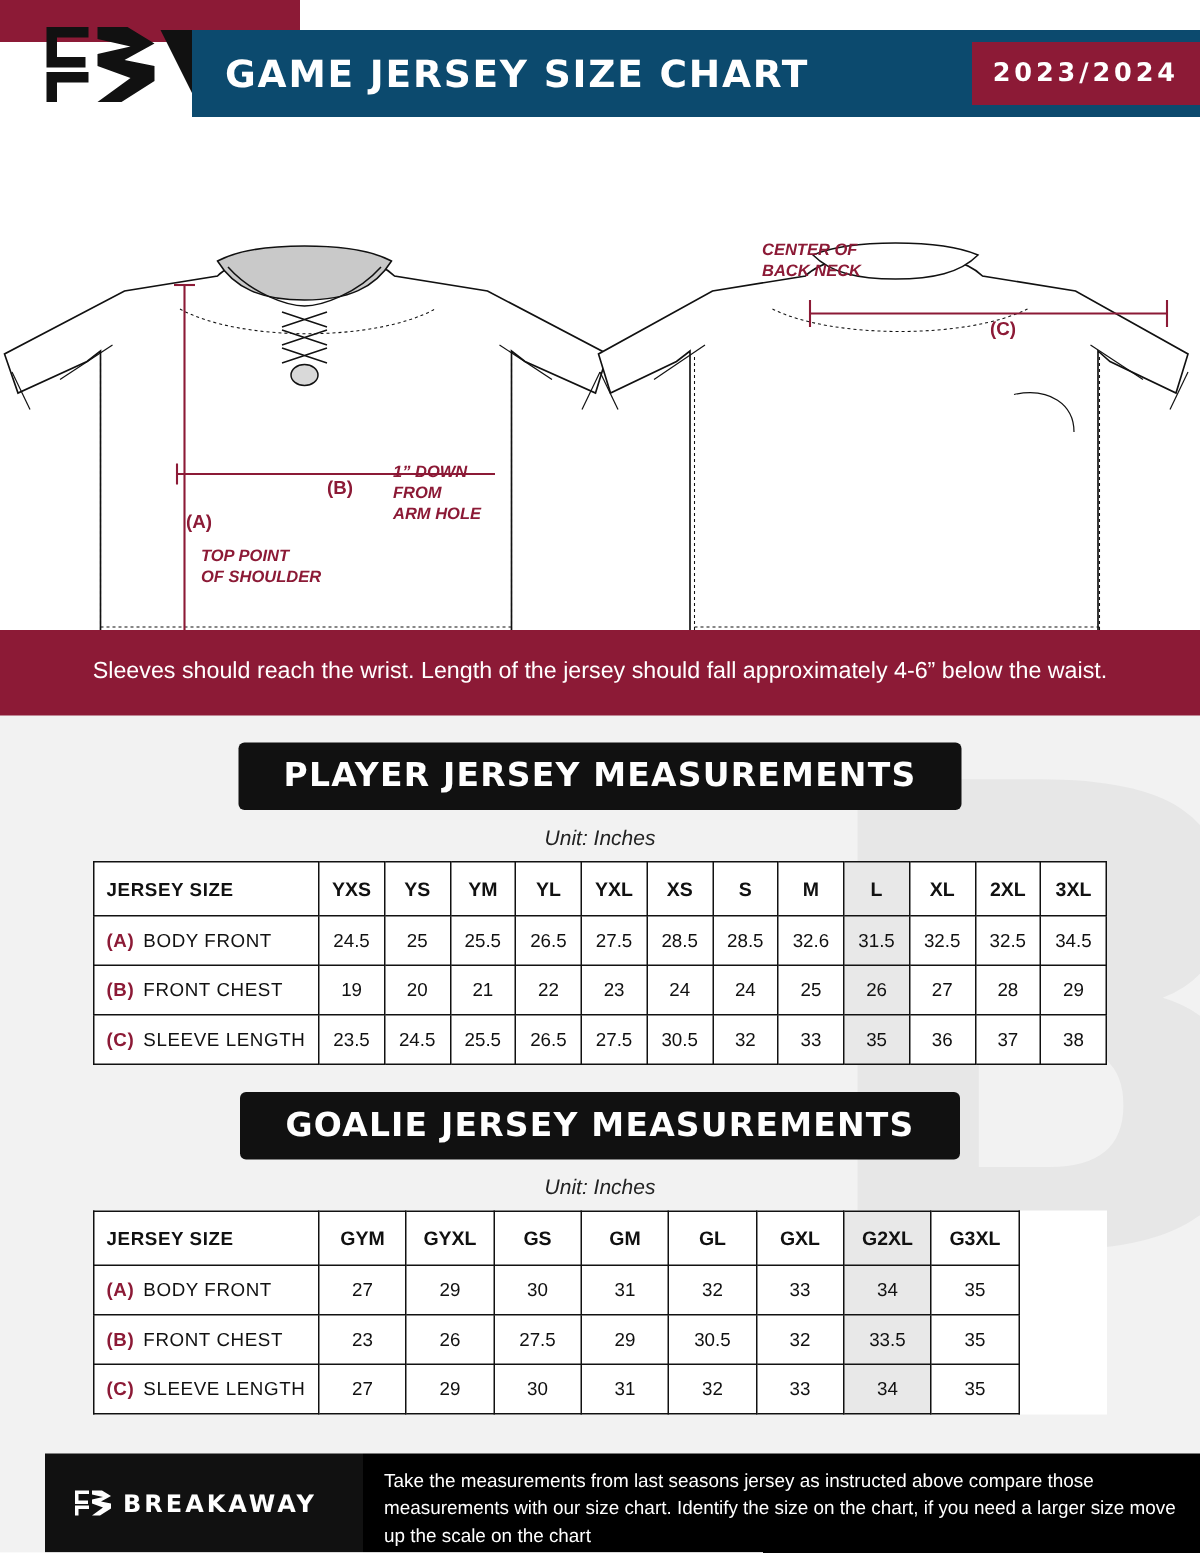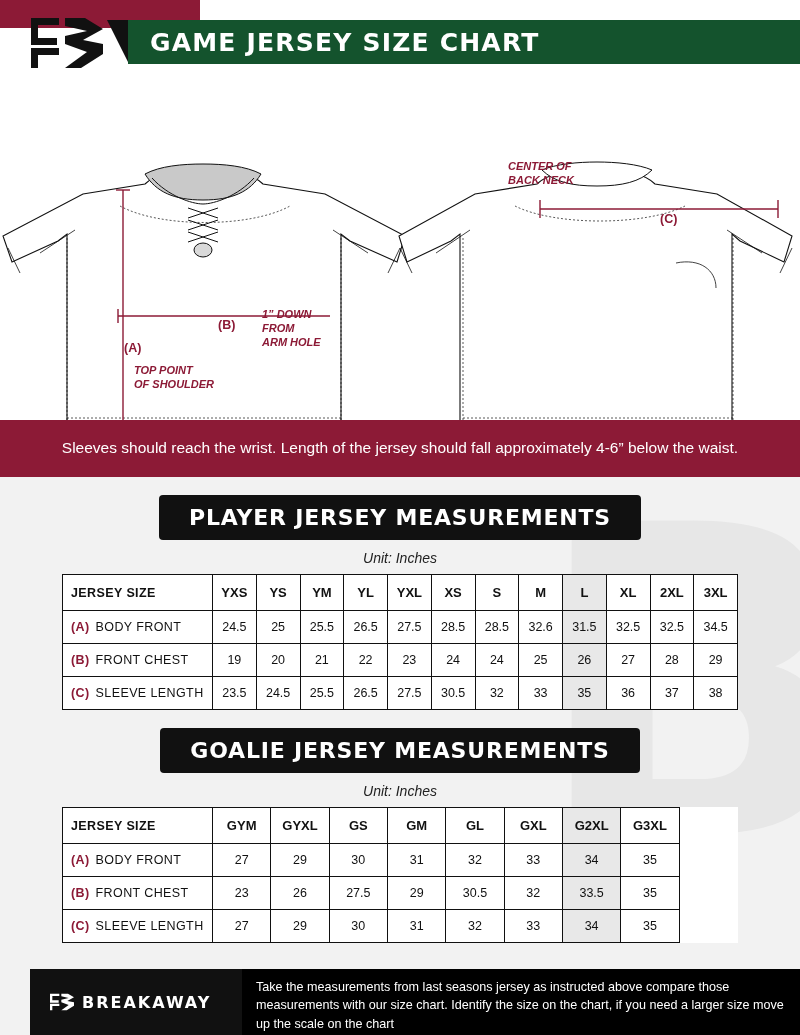--- a/index.html
+++ b/index.html
@@ -43,22 +43,22 @@
     background: #8c1a36;
   }
   .hdr-logo {
     position: absolute; left: 25px; top: 14px;
     width: 90px; height: 58px;
     z-index: 4;
   }
   .hdr-title-bar {
     position: absolute;
     left: 128px; top: 20px;
-    right: 0; height: 44px;
-    background: #14532d;
+    right: 0; height: 58px;
+    background: #0c4a6e;
     display: flex; align-items: center;
   }
   .hdr-title-bar:before {
     content: "";
     position: absolute; left: -21px; top: 0;
     border-top: 42px solid #111111;
     border-left: 21px solid transparent;
   }
   .hdr-title {
     color: #ffffff;
@@ -208,20 +208,23 @@
 
   <div class="header">
     <div class="hdr-maroon"></div>
     <svg class="hdr-logo" viewBox="0 0 90 58">
       <polygon points="6,4 34,4 34,11 13,11 13,24 32,24 32,31 6,31" fill="#111"></polygon>
       <polygon points="6,34 34,34 34,41 13,41 13,54 6,54" fill="#111"></polygon>
       <polygon points="40,4 60,4 78,15 58,26 78,30 78,40 56,54 40,54 62,38 40,30 40,22 62,17 40,12" fill="#111"></polygon>
     </svg>
     <div class="hdr-title-bar">
       <div class="hdr-title">GAME JERSEY SIZE CHART</div>
+      <div class="hdr-year-box">
+        <span class="hdr-year">2023/2024</span>
+      </div>
     </div>
   </div>
 
   <div class="diagram">
     <svg width="800" height="342" viewBox="0 0 800 342">
       <g fill="#ffffff" stroke="#111111" stroke-width="1.1">
 
         <path d="M150,118 C160,108 185,102 210,102 C235,102 258,108 268,118
                  L330,128 L410,170 L402,196 L355,175 L346,168 L346,360 L72,360 L72,168
                  L63,175 L17,196 L8,170 L88,128 Z" transform="translate(-5,-12) scale(1.0)"></path>

